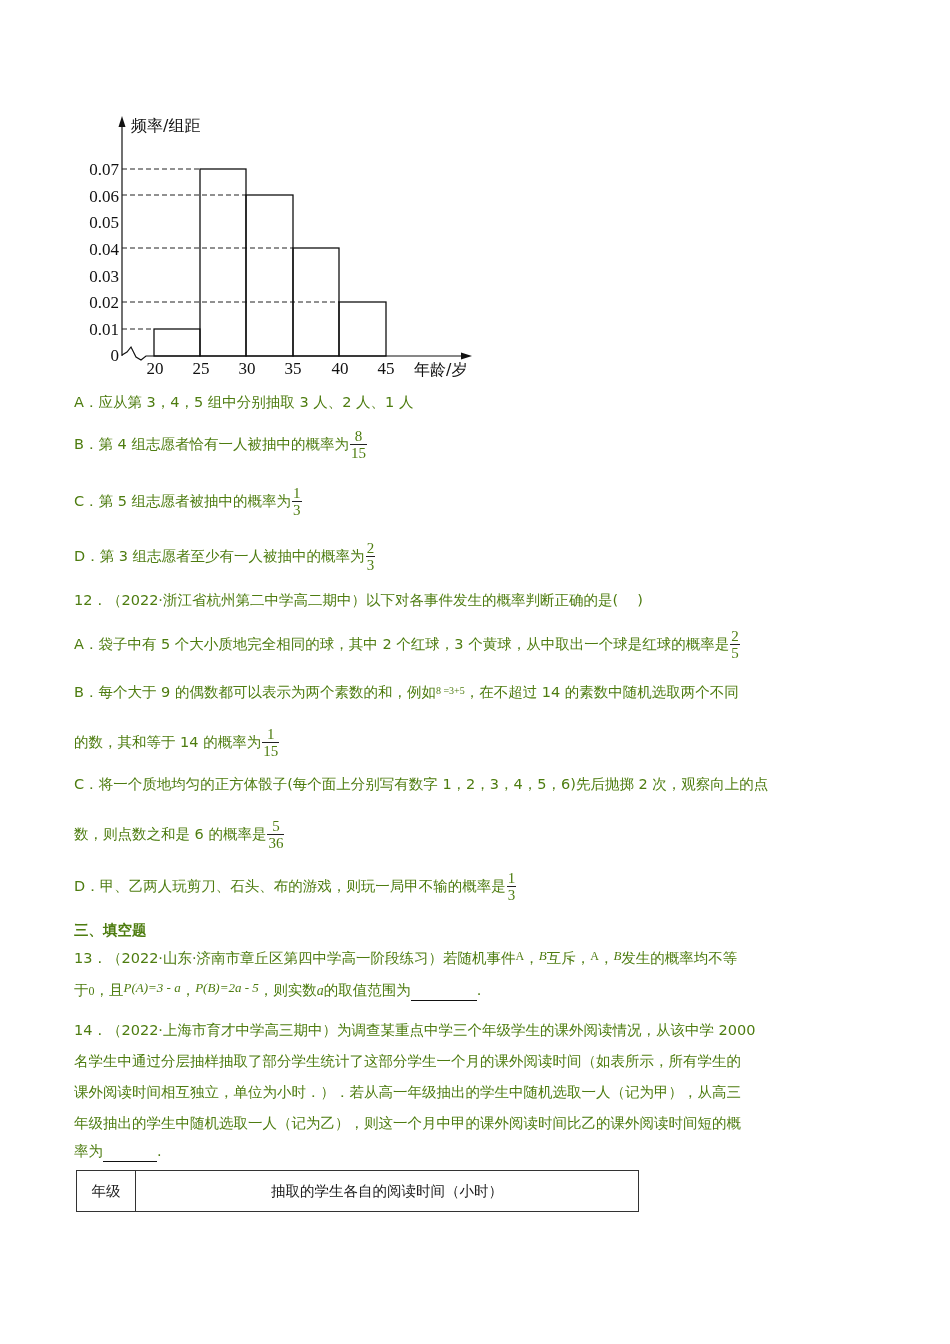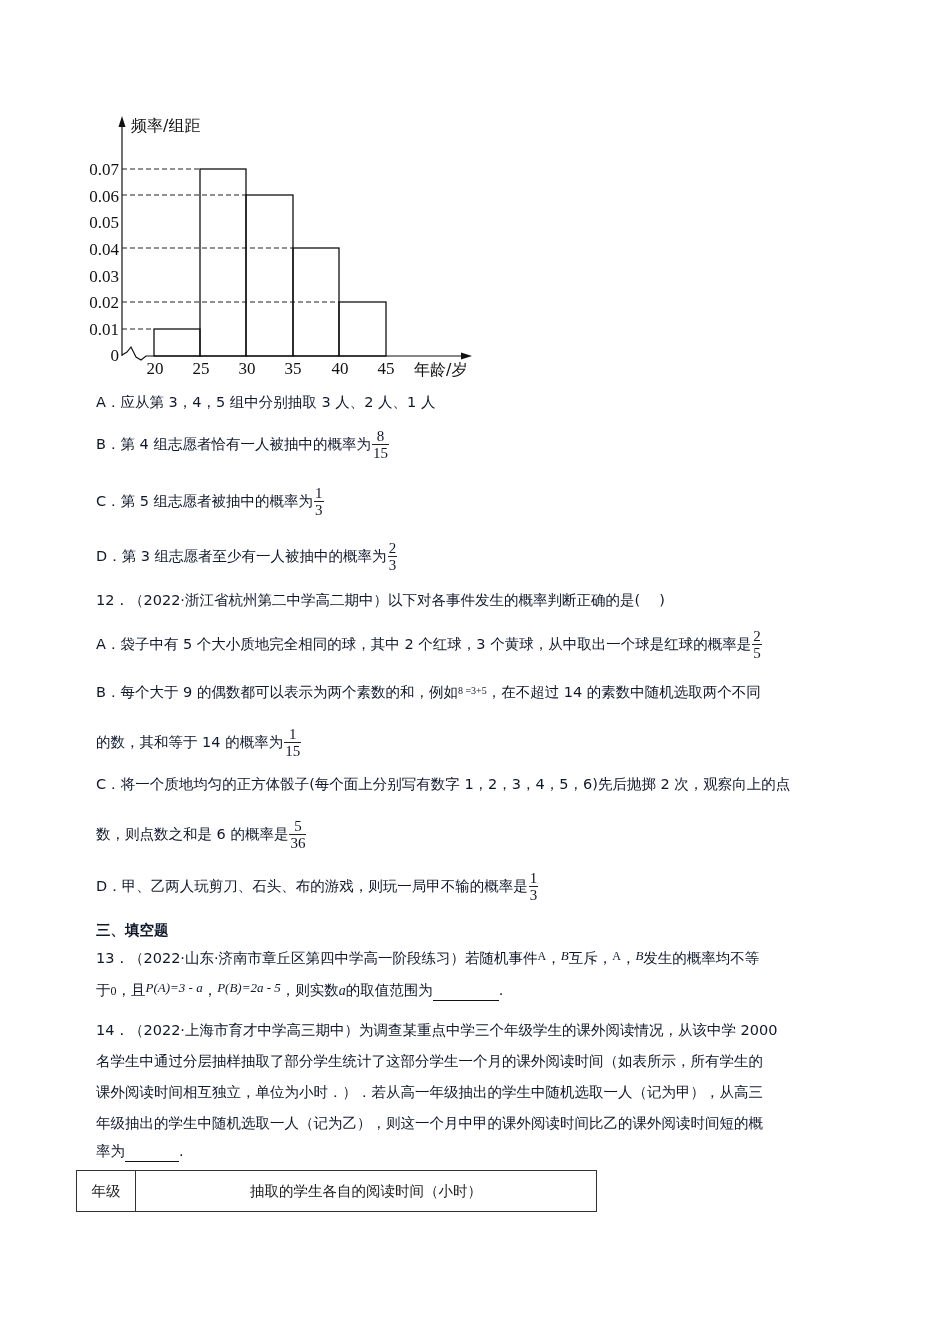--- a/index.html
+++ b/index.html
@@ -1,28 +1,28 @@
 <!DOCTYPE html>
 <html><head>
 <meta charset="utf-8">
 <style>
   html, body { margin:0; padding:0; background:#ffffff; }
   body { width:950px; height:1344px; position:relative; overflow:hidden;
          font-family:"DejaVu Sans","Liberation Sans",sans-serif; color:#111; }
   .chart { position:absolute; left:0; top:0; width:500px; height:390px; }
-  .line { position:absolute; left:96px; font-size:14.5px; line-height:20px; white-space:nowrap; color:#0f172a; }
+  .line { position:absolute; left:74px; font-size:14.5px; line-height:20px; white-space:nowrap; color:#4d7c0f; }
   .frac { display:inline-block; vertical-align:middle; text-align:center;
           font-family:"Liberation Serif","DejaVu Serif",serif; font-size:15px; line-height:16px; margin-left:1px; }
   .frac .num { display:block; padding:0 1px; border-bottom:1px solid #222; }
   .frac .den { display:block; padding:0 1px; }
   .math { font-family:"Liberation Serif","DejaVu Serif",serif; font-style:italic; font-size:13px; }
   .mathr { font-family:"Liberation Serif","DejaVu Serif",serif; font-size:10px; }
   .bold { font-weight:bold; }
   .blank { display:inline-block; border-bottom:1px solid #111; }
-  table.reading { position:absolute; left:76px; top:1170px; width:521px; border-collapse:collapse; }
+  table.reading { position:absolute; left:76px; top:1170px; width:563px; border-collapse:collapse; }
   table.reading td { border:1.5px solid #333; height:38px; font-size:14.5px; color:#1a1a1a; }
   table.reading td.c1 { width:56px; text-align:center; }
   table.reading td.c2 { text-align:center; }
 </style>
 </head>
 <body>
 
 <svg class="chart" viewBox="0 0 500 390" xmlns="http://www.w3.org/2000/svg">
   <g font-family="Liberation Serif, DejaVu Serif, serif" font-size="17" fill="#111">
 

